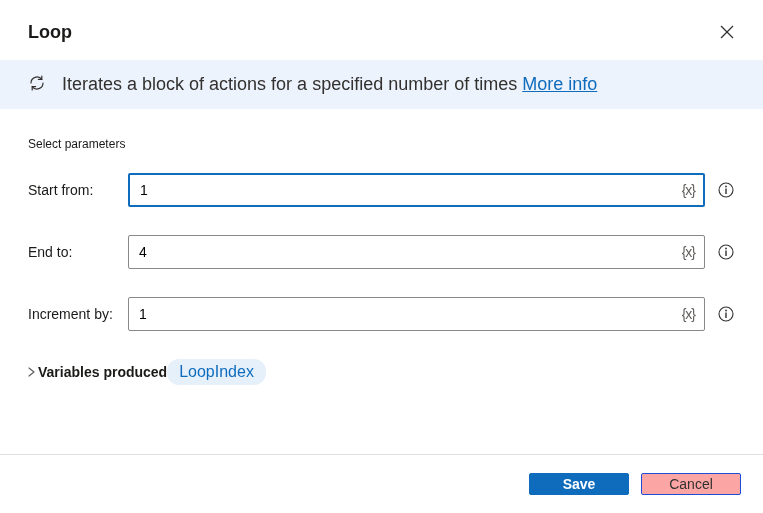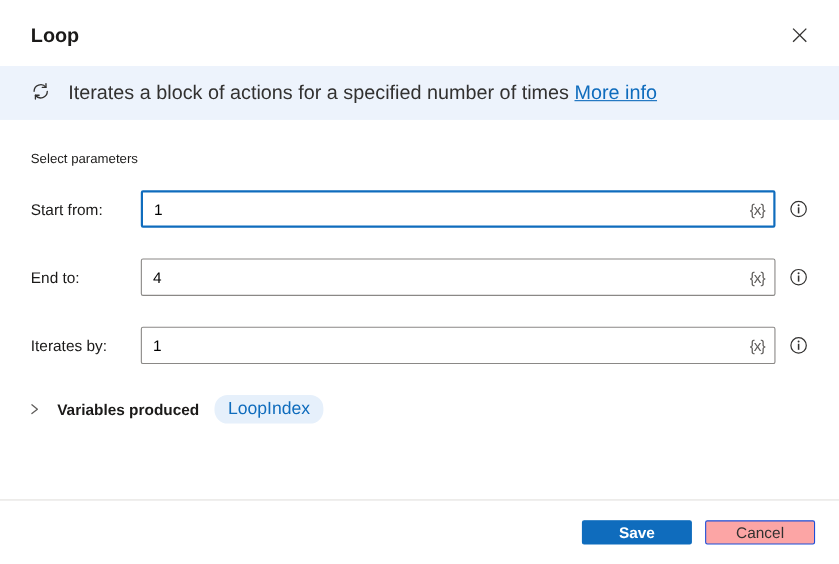--- a/index.html
+++ b/index.html
@@ -97,21 +97,20 @@
     .info-icon {
       margin-left: 12px;
       width: 18px; height: 18px;
       display: flex; align-items: center; justify-content: center;
       cursor: pointer;
       color: #323130;
     }
     .variables-row {
       display: flex;
       align-items: center;
-      gap: 14px;
       margin-top: 12px;
     }
     .chevron {
       color: #605e5c;
       width: 10px;
       display: inline-flex;
     }
     .vars-label {
       font-size: 14px;
       font-weight: 600;
@@ -210,21 +209,21 @@
     <span class="info-icon">
       <svg width="16" height="16" viewBox="0 0 16 16">
           <circle cx="8" cy="8" r="7" stroke="#323130" stroke-width="1.1" fill="none"></circle>
           <circle cx="8" cy="4.5" r="0.9" fill="#323130"></circle>
           <rect x="7.3" y="6.5" width="1.4" height="5.5" fill="#323130"></rect>
         </svg>
     </span>
   </div>
 
   <div class="param-row">
-    <div class="param-label">Iterates by:</div>
+    <div class="param-label">Increment by:</div>
     <div class="input-wrapper">
       <input class="param-input" value="1" style="">
       <span class="var-btn">{x}</span>
     </div>
     <span class="info-icon">
       <svg width="16" height="16" viewBox="0 0 16 16">
           <circle cx="8" cy="8" r="7" stroke="#323130" stroke-width="1.1" fill="none"></circle>
           <circle cx="8" cy="4.5" r="0.9" fill="#323130"></circle>
           <rect x="7.3" y="6.5" width="1.4" height="5.5" fill="#323130"></rect>
         </svg>

